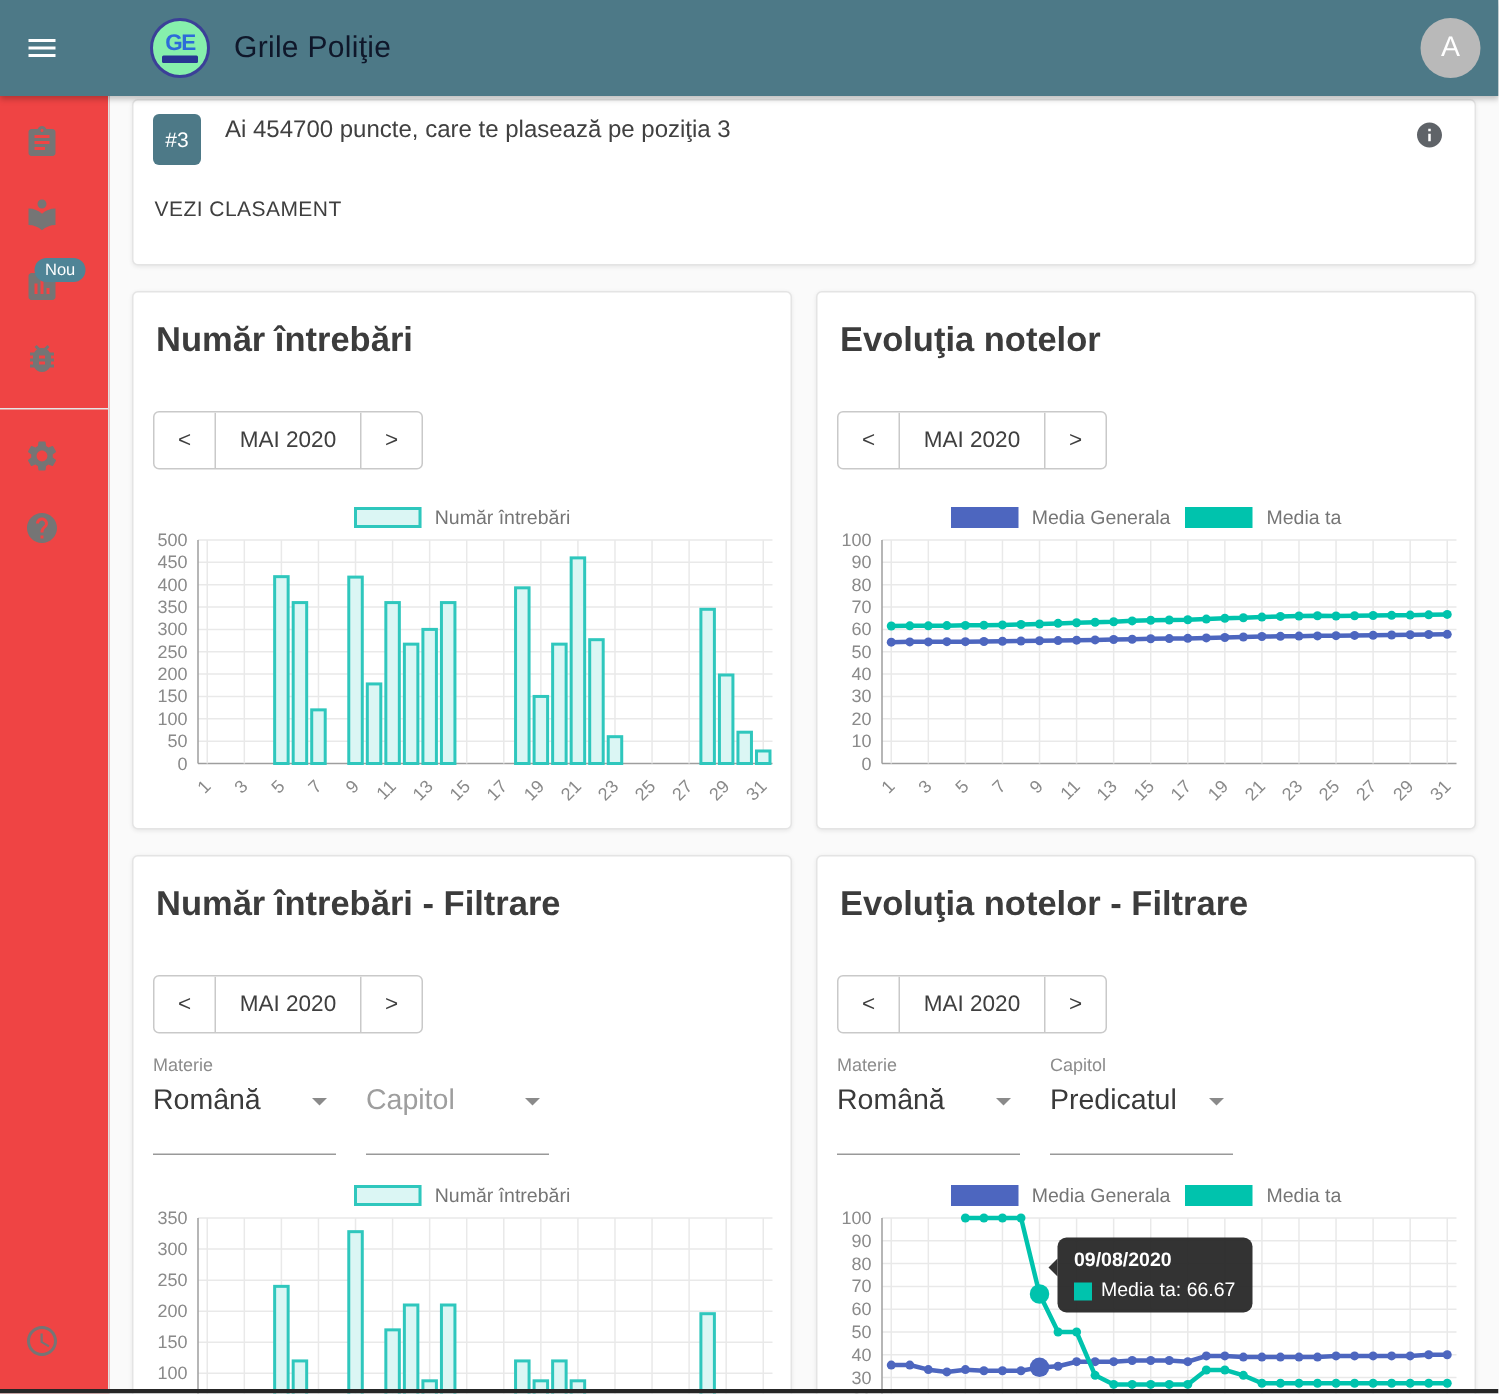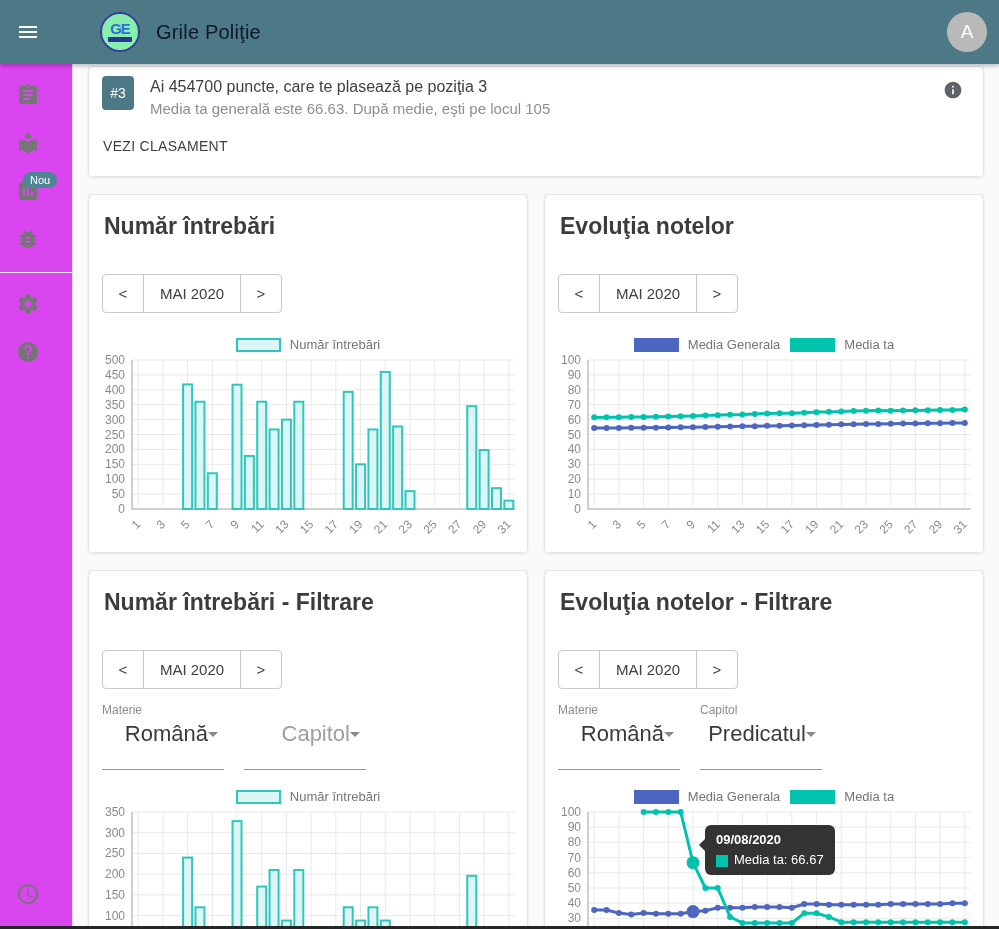--- a/index.html
+++ b/index.html
@@ -13,21 +13,21 @@
   .logo{width:40px;height:40px;margin-left:60px;border-radius:50%;background:#86efac;
         border:2px solid #3b3f98;box-sizing:border-box;display:flex;flex-direction:column;
         align-items:center;justify-content:center}
   .logo .ge{font-size:15px;font-weight:bold;color:#2d6bd9;line-height:14px;letter-spacing:-1px}
   .logo .band{width:24px;height:5px;background:#283593;border-radius:1px;margin-top:1px}
   .app-title{margin-left:16px;color:#0f172a;font-size:20px;letter-spacing:.2px}
   .avatar{margin-left:auto;margin-right:12px;width:40px;height:40px;border-radius:50%;
           background:#b9b9b9;color:#fff;font-size:19px;display:flex;align-items:center;
           justify-content:center;cursor:pointer}
   
-  .sidebar{position:absolute;top:64px;left:0;bottom:0;width:72px;background:#d946ef;
+  .sidebar{position:absolute;top:64px;left:0;bottom:0;width:72px;background:#ef4444;
            border-right:1px solid #e0e0e0;z-index:20}
   .side-item{width:56px;height:48px;display:flex;align-items:center;justify-content:center;
              color:#757575;cursor:pointer}
   .side-item:first-child{margin-top:9px}
   .side-divider{border:none;border-top:1px solid #e5e5e5;margin:7px 0 9px 0;width:72px}
   .nou-badge{position:absolute;left:23px;top:108px;background:#4f8496;color:#fff;
              font-size:11px;padding:2px 7px;border-radius:9px;z-index:5}
   .side-bottom{position:absolute;bottom:9px;left:0}
   
   .main{position:absolute;left:72px;top:64px;right:0;bottom:0;padding:2px 15px 0 16px;
@@ -66,21 +66,21 @@
   .sw-bar{background:#dbf6f4;border:2px solid #2fc7bd;box-sizing:border-box}
   .sw-blue{background:#4d66bf}
   .sw-teal{background:#00c3ad}
   .legend-label{font-size:13px;color:#757575;white-space:nowrap}
   .chart{display:block;margin:2px 0 0 7px}
   svg .tick{font-family:"Liberation Sans",sans-serif;font-size:12px;fill:#8a8a8a}
   
   .filters{display:flex;align-items:flex-end;gap:20px;margin:14px 0 0 13px}
   .mat-field{width:122px;border-bottom:1px solid #999;padding-bottom:24px;cursor:pointer}
   .mat-label{font-size:12px;color:#8c8c8c;margin-bottom:6px}
-  .mat-value{font-size:22px;color:#3a3a3a;display:flex;justify-content:flex-end;
+  .mat-value{font-size:19px;color:#3a3a3a;display:flex;justify-content:space-between;
              align-items:center;height:22px}
   .mat-value.placeholder{color:#9e9e9e}
   .caret{width:0;height:0;border-left:5px solid transparent;border-right:5px solid transparent;
          border-top:5px solid #8a8a8a;margin-right:6px}
   .row2 .legend{margin-top:19px}
   
   .tooltip{position:absolute;left:160px;top:254px;background:rgba(35,35,35,.93);
            border-radius:6px;padding:7px 11px 8px;color:#fff;z-index:6;white-space:nowrap}
   .tooltip:before{content:'';position:absolute;left:-6px;top:14px;
                   border-top:6px solid transparent;border-bottom:6px solid transparent;
@@ -161,21 +161,20 @@
   <span class="nou-badge">Nou</span>
 </div>
 
 <div class="main">
 
   <section class="card rank-card">
     <div class="rank-row">
       <div class="rank-badge">#3</div>
       <div>
         <div class="rank-headline">Ai 454700 puncte, care te plasează pe poziţia 3</div>
-        <div class="rank-subline">Media ta generală este 66.63. După medie, eşti pe locul 105</div>
       </div>
     </div>
     <button class="info-btn">
       <svg width="20" height="20" viewBox="0 0 24 24" fill="currentColor">
           <path d="M12 2C6.48 2 2 6.48 2 12s4.48 10 10 10 10-4.48 10-10S17.52 2 12 2zm1 15h-2v-6h2v6zm0-8h-2V7h2v2z"></path>
         </svg>
     </button>
     <button class="rank-action">VEZI CLASAMENT</button>
   </section>
 

